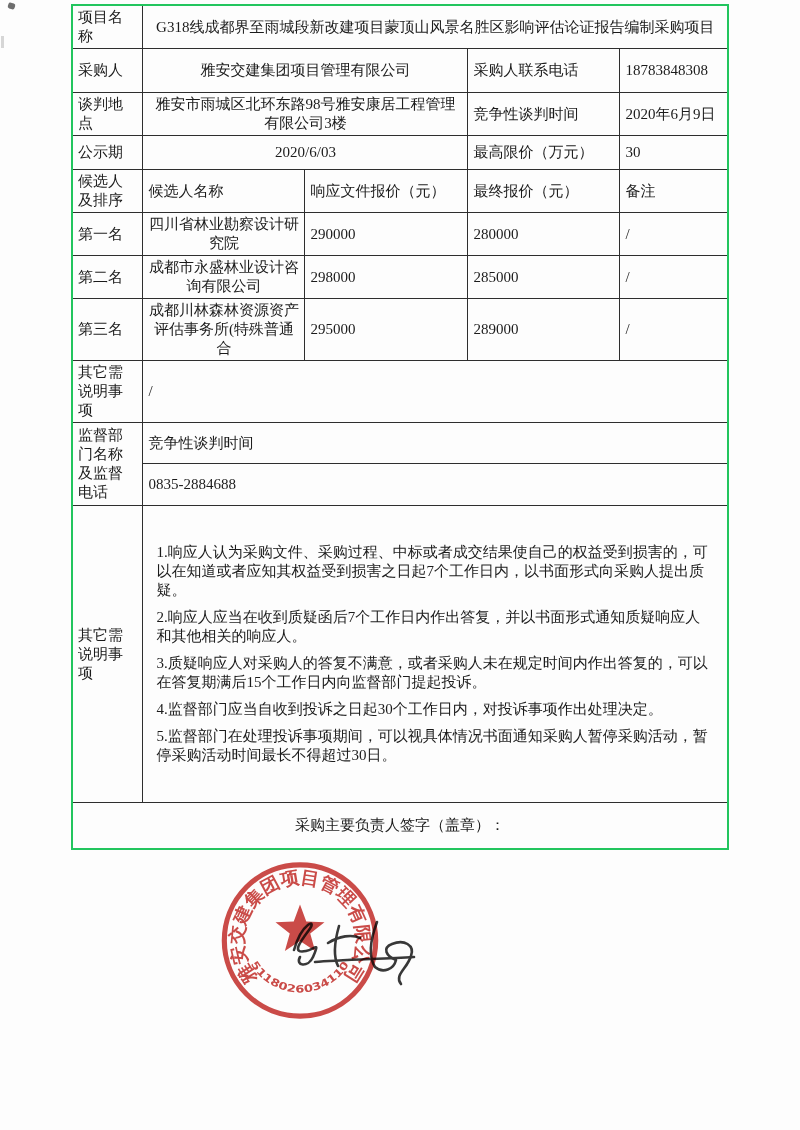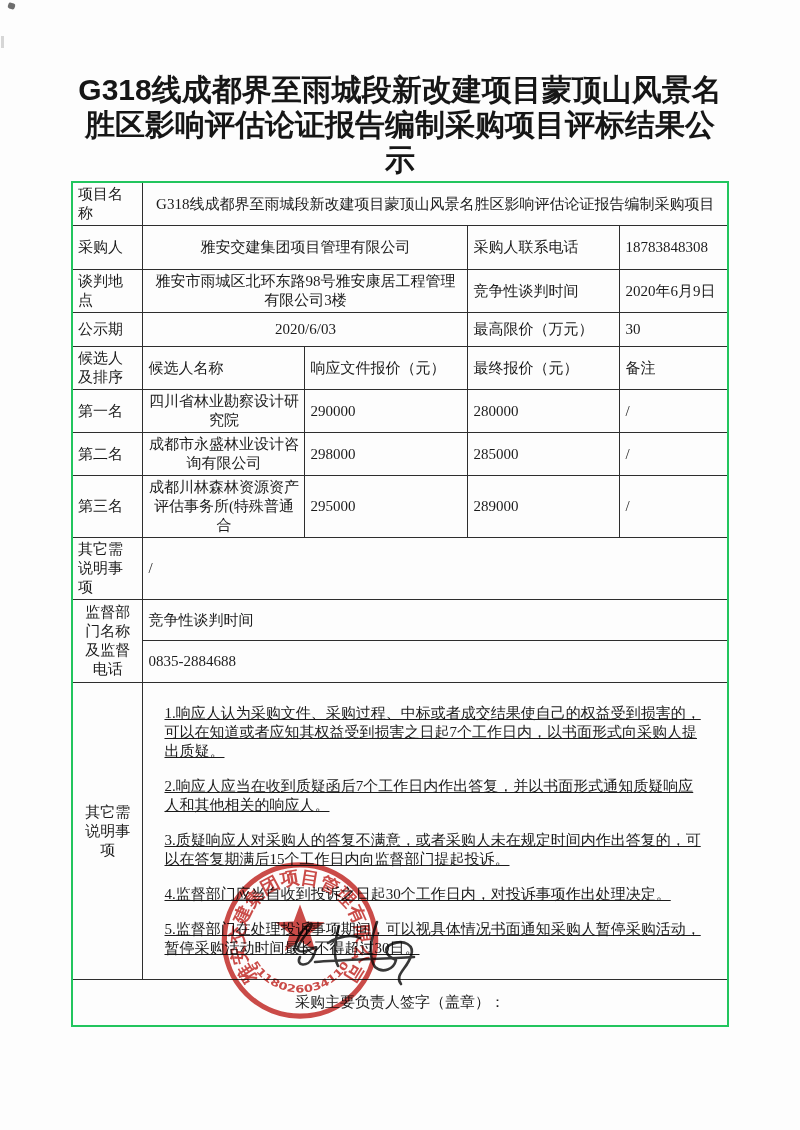--- a/index.html
+++ b/index.html
@@ -16,49 +16,48 @@
   }
   table.doc{
     width:656px;margin:4px auto 0;border-collapse:collapse;table-layout:fixed;
     border:2px solid #22c55e;
   }
   table.doc td{
     border:1px solid #2e2e2e;font-size:15px;line-height:19px;padding:2px 5px;
     vertical-align:middle;word-break:break-all;color:#1b1b1b;
   }
   td.lab{text-align:left;padding-left:5px;}
-  td.labc{text-align:center;padding:2px 4px;}
+  td.labc{padding:2px 4px;}
   td.c{text-align:left;}
   td.vleft{text-align:center;padding-left:6px;}
   tr.h40{height:40px;} tr.h44{height:44px;} tr.h43{height:43px;} tr.h34{height:34px;}
   tr.h41{height:41px;} tr.h42{height:42px;} tr.h46{height:46px;} tr.h297{height:297px;}
   td.objection{
     vertical-align:top;padding:62px 8px 6px 8px;line-height:21px;text-align:left;
   }
-  td.objection div{margin:16px;text-decoration:underline;}
+  td.objection div{margin:8px;}
   td.sigcell{text-align:center;padding-left:6px;font-size:15px;}
   .seal{
     position:absolute;left:214px;top:854px;width:172px;height:173px;
     mix-blend-mode:multiply;opacity:.88;
   }
   .signature{
     position:absolute;left:282px;top:910px;width:150px;height:85px;
     mix-blend-mode:multiply;opacity:.85;
   }
   .seal-company{font-size:21px;font-weight:bold;font-family:"Liberation Serif","DejaVu Serif",serif;}
   .seal-number{font-size:12px;font-weight:bold;font-family:"DejaVu Sans",sans-serif;}
 </style>
 </head>
 <body>
 
 <div class="page">
   <div class="speck1"></div>
   <div class="speck2"></div>
 
-  <h1 class="title">G318线成都界至雨城段新改建项目蒙顶山风景名胜区影响评估论证报告编制采购项目评标结果公示</h1>
 
   <table class="doc">
     <colgroup>
       <col style="width:71px">
         <col style="width:162px">
         <col style="width:163px">
       <col style="width:152px">
         <col style="width:108px">
     </colgroup>
     <tbody>

